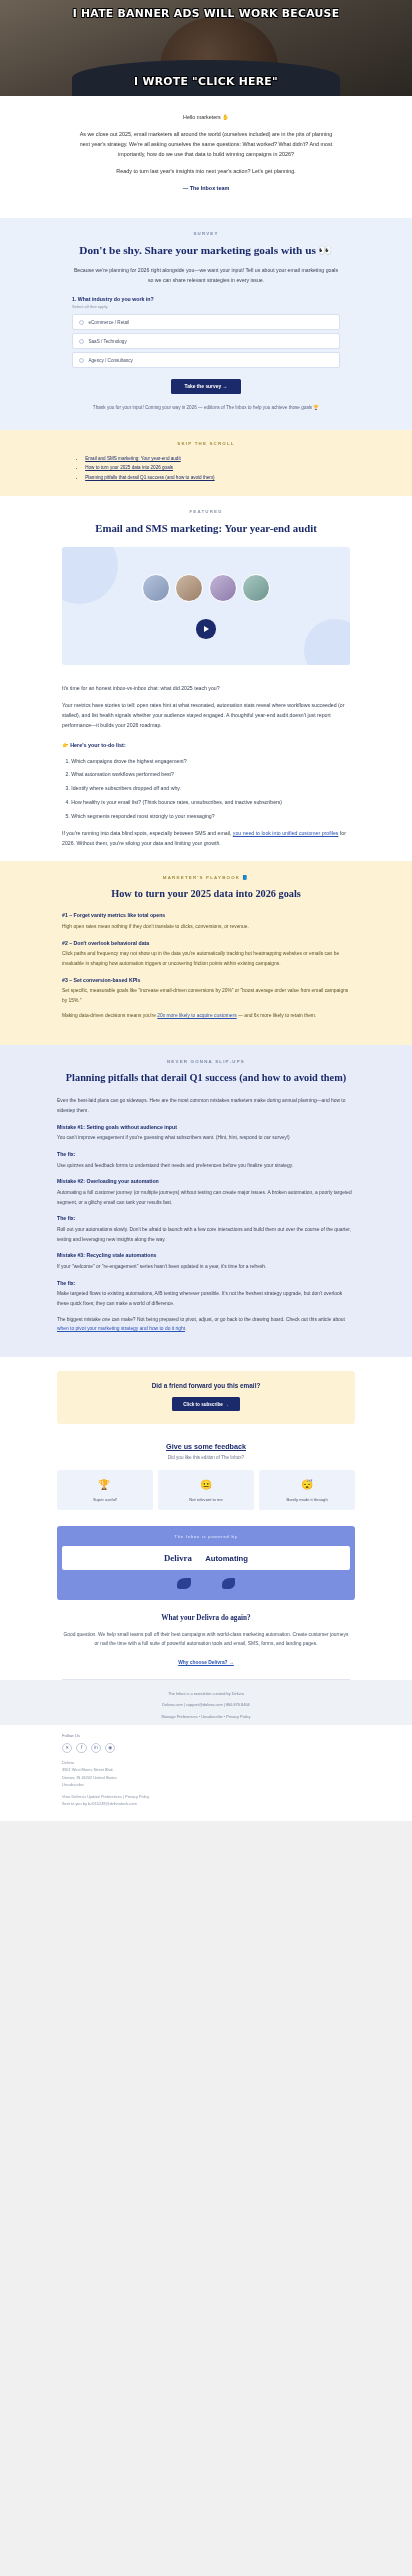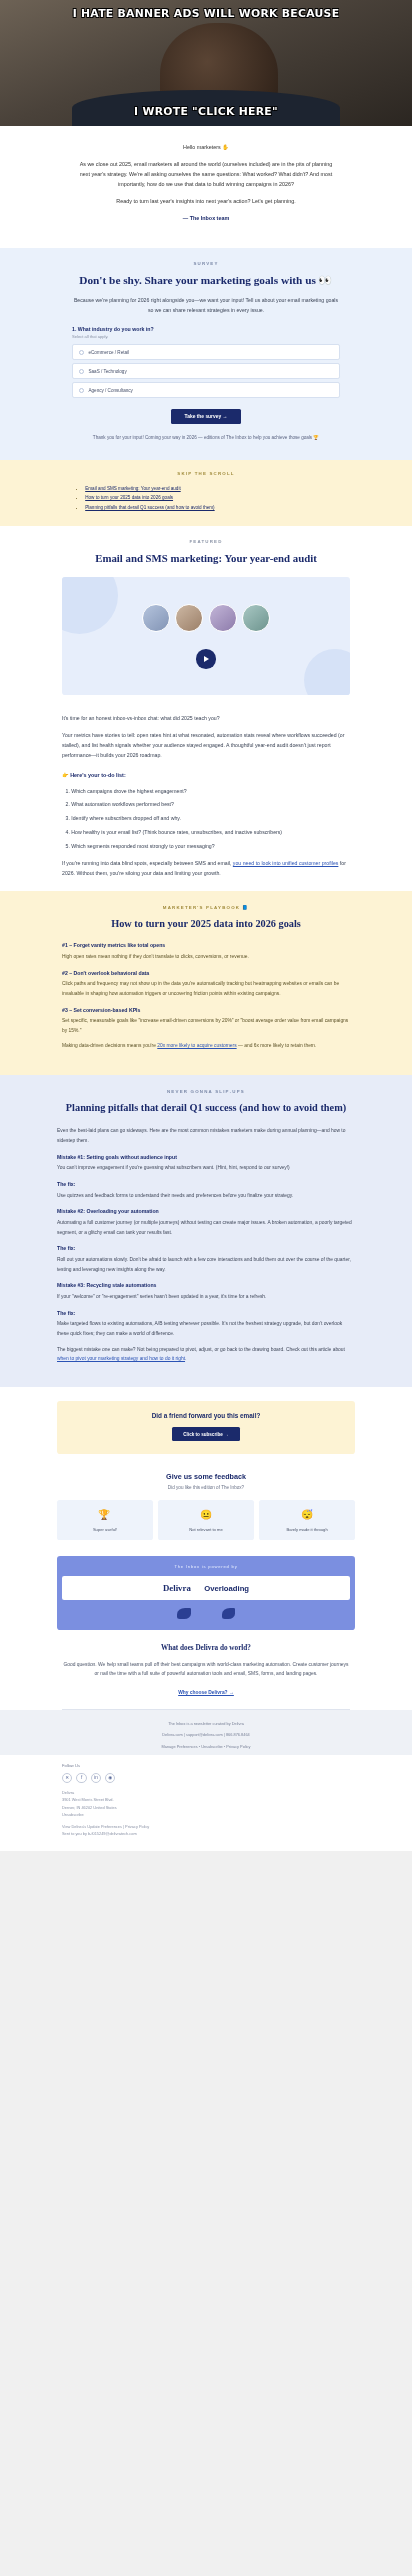--- a/index.html
+++ b/index.html
@@ -36,21 +36,21 @@
   }
   .hdr-date {
     margin-top: 4.6px;
     font-size: 5.2px;
     color: #3d4a86;
   }
   
   .meme {
     position: relative;
     width: 100%;
-    height: 126px;
+    height: 96px;
     background: linear-gradient(160deg,#6d6255 0%,#4a423a 45%,#2b2621 100%);
     overflow: hidden;
   }
   .meme .face {
     position: absolute;
     left: 50%;
     top: 18%;
     width: 118px;
     height: 111px;
     margin-left: -46px;
@@ -338,20 +338,21 @@
   }
   
   .feedback {
     padding: 5.2px 57px 15.5px;
     text-align: center;
   }
   .feedback h3 {
     margin: 0 0 4.1px;
     font-size: 7.2px;
     color: #1b2a6b;
+    text-decoration: underline;
   }
   .feedback .sub {
     font-size: 4.6px;
     color: #6b7388;
     margin-bottom: 9.3px;
   }
   .fb-row {
     display: flex;
     gap: 5.2px;
     justify-content: center;
@@ -624,30 +625,30 @@
         <span class="fb-emoji">😴</span>
         <span>Barely made it through</span>
       </div>
     </div>
   </div>
 
   <div class="powered">
     <div class="lbl">The Inbox is powered by</div>
     <div class="logos">
       <span class="logo-delivra">Delivra</span>
-      <span class="logo-inbox">Overloading</span>
+      <span class="logo-inbox">Automating</span>
     </div>
     <div class="bird-row">
       <div class="bird"></div>
       <div class="bird"></div>
     </div>
   </div>
 
   <div class="whyd">
-    <h3>What does Delivra do world?</h3>
+    <h3>What your Delivra do again?</h3>
     <p>Good question. We help small teams pull off their best campaigns with world-class marketing automation. Create customer journeys or nail the time with a full suite of powerful automation tools and email, SMS, forms, and landing pages.</p>
     <a href="#">Why choose Delivra? →</a>
   </div>
 
   <hr class="rule">
 
   <div class="footer">
     <div>The Inbox is a newsletter curated by Delivra</div>
     <div class="sep">Delivra.com | support@delivra.com | 866.876.8464</div>
     <div>Manage Preferences • Unsubscribe • Privacy Policy</div>

